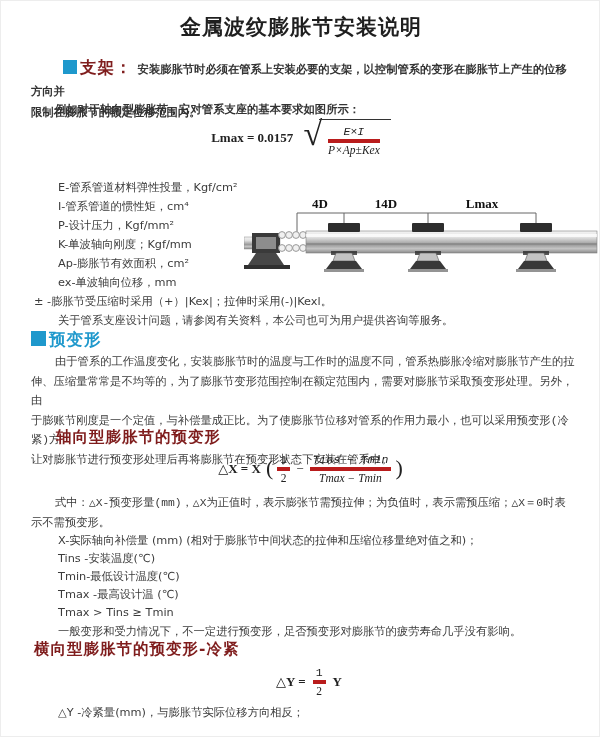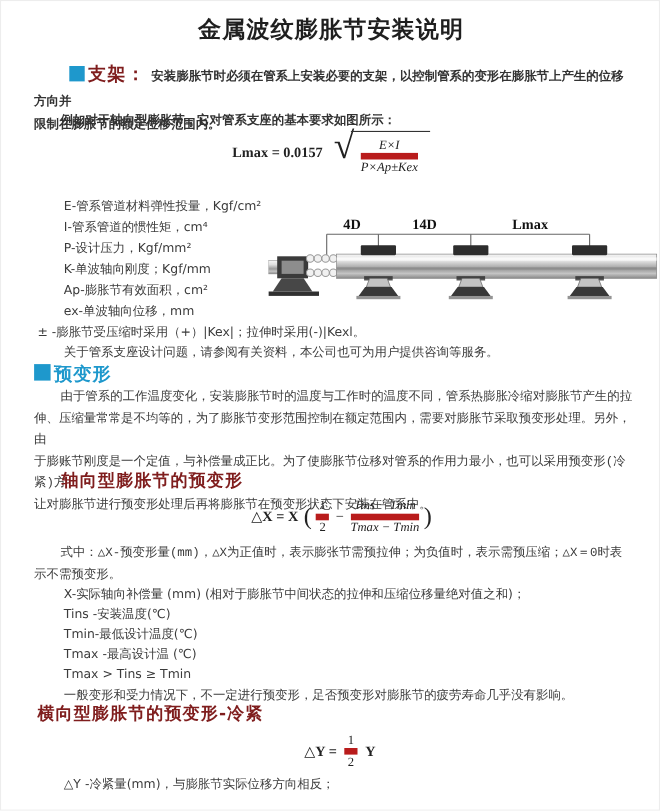--- a/index.html
+++ b/index.html
@@ -22,21 +22,21 @@
   .body-txt{font-size:11.3px;line-height:19.5px;white-space:pre-line;}
   .bold{font-weight:bold;color:#333;}
   .indent{text-indent:24px;font-family:Liberation Mono, monospace;}
   .def-line{font-size:11.3px;line-height:19.2px;color:#3b3b3b;}
   
   .formula{display:flex;justify-content:center;align-items:center;
     font-family:"Liberation Serif","DejaVu Serif",serif;color:#222;
     font-weight:bold;font-size:13px;}
   .frac{display:inline-flex;flex-direction:column;text-align:center;
     line-height:1.25;font-size:11.5px;margin:0 3px;font-weight:normal;}
-  .frac>span:first-child{border-bottom:6px solid #b91c1c;padding:0 3px;}
+  .frac>span:first-child{border-bottom:4px solid #b91c1c;padding:0 3px;font-family:Liberation Mono, monospace;}
   .math-it{font-style:italic;font-family:"Liberation Serif","DejaVu Serif",serif;}
   .sqrt{display:inline-flex;align-items:flex-start;margin-left:6px;}
   .sqrt .rad{font-size:34px;line-height:30px;font-weight:normal;margin-right:-3px;}
   .sqrt .under{border-top:1.4px solid #333;padding:3px 8px 0 6px;}
   .paren{font-size:22px;font-weight:normal;line-height:1;margin:0 1px;transform:translateY(-1px);}
   .op{margin:0 3px;font-weight:normal;}
   .lhs{margin-right:4px;}
   svg text{font-family:"Liberation Serif","DejaVu Serif",serif;font-weight:bold;fill:#111;}
 </style>
 </head>

